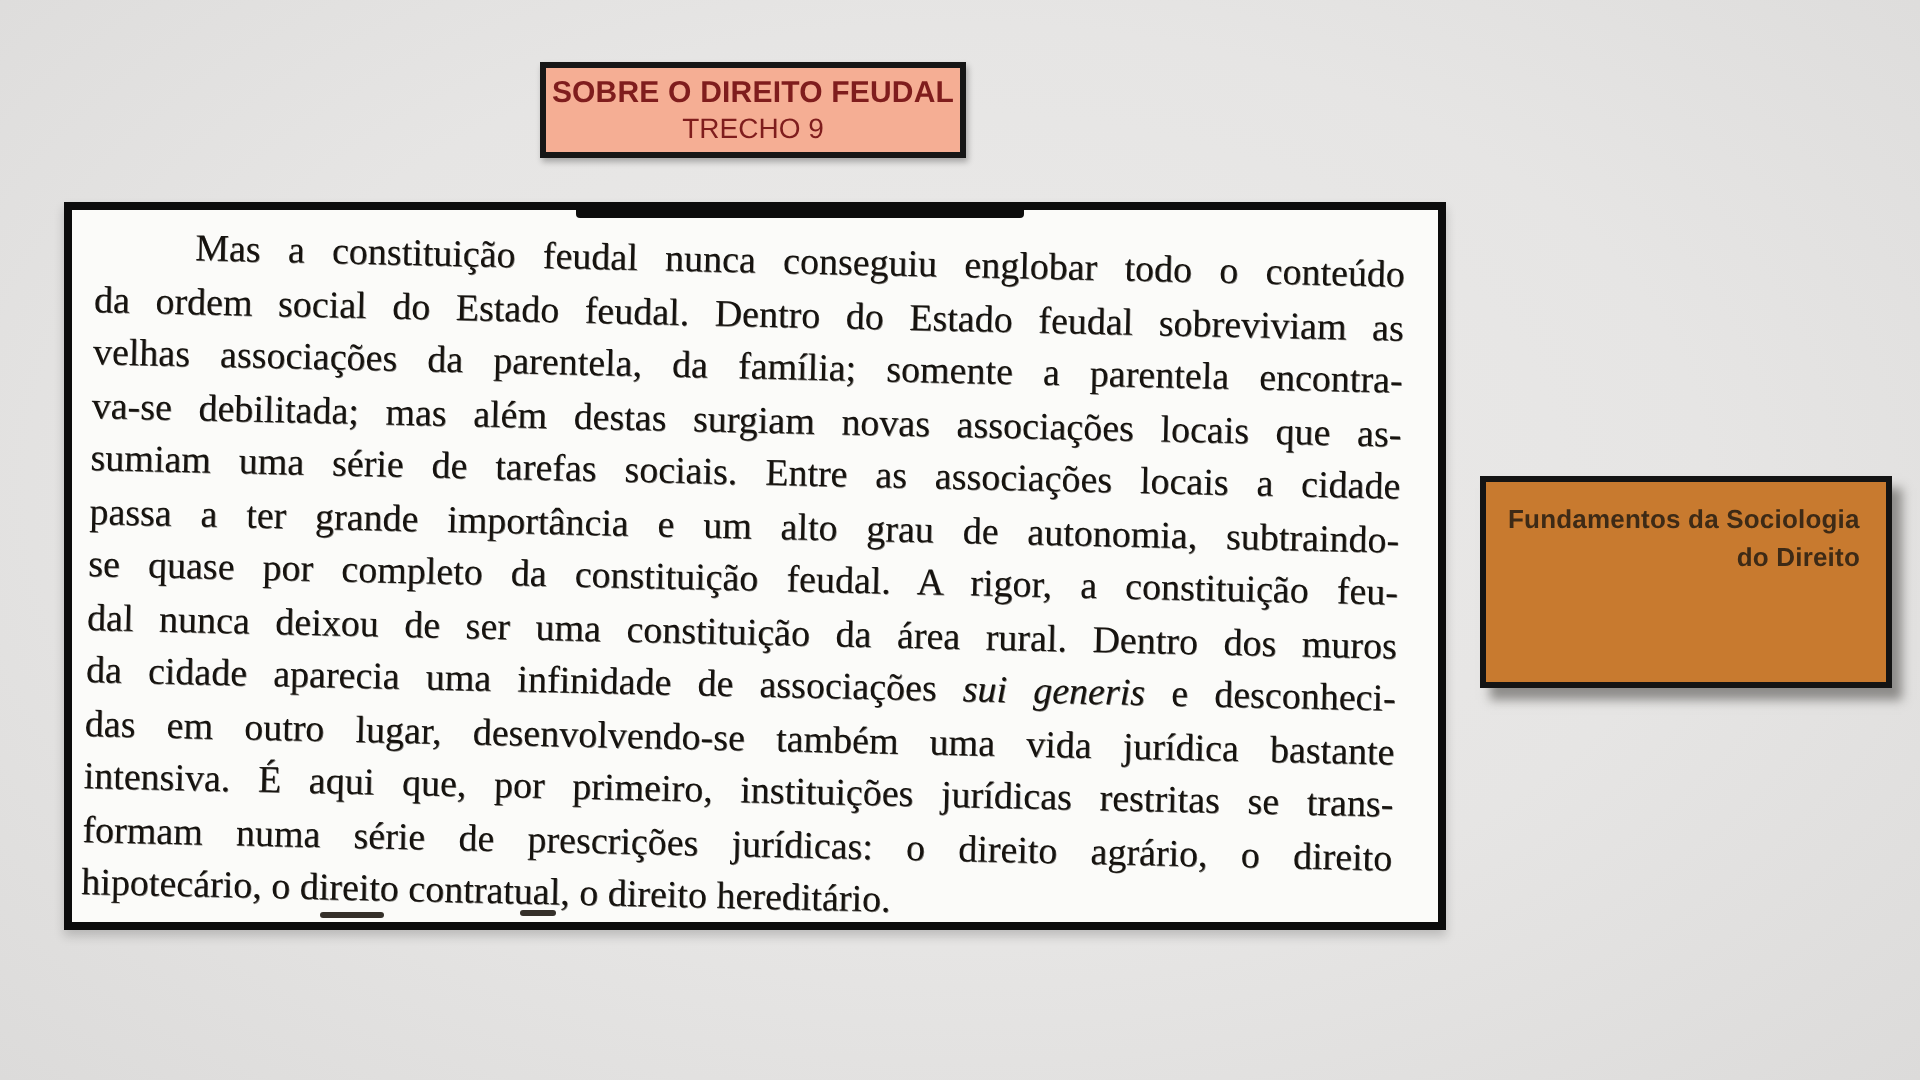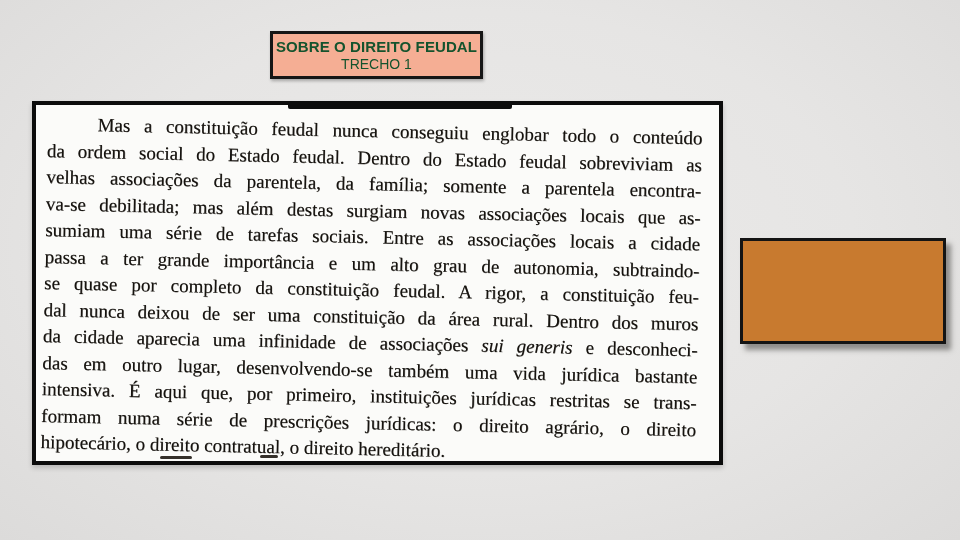--- a/index.html
+++ b/index.html
@@ -30,21 +30,21 @@
     position: absolute;
     left: 270px; top: 31px;
     width: 213px; height: 48px;
     background: var(--title-box-bg);
     border: 3px solid #161616;
     box-shadow: 1px 2px 3px rgba(0,0,0,0.28);
     display: flex;
     flex-direction: column;
     align-items: center;
     justify-content: center;
-    color: #14532d;
+    color: #7f1d1d;
   }
   .title-line1 {
     font-size: 15px;
     font-weight: bold;
     letter-spacing: 0.1px;
     white-space: nowrap;
   }
   .title-line2 {
     font-size: 14px;
     margin-top: 1px;
@@ -133,21 +133,21 @@
     text-shadow: 0.4px 0 0 var(--cover-author);
   }
 </style>
 </head>
 <body>
 
 <div class="slide">
 
   <div class="title-box">
     <div class="title-line1">SOBRE O DIREITO FEUDAL</div>
-    <div class="title-line2">TRECHO 1</div>
+    <div class="title-line2">TRECHO 9</div>
   </div>
 
   <div class="excerpt-box">
     <div class="scan-sliver"></div>
     <div class="excerpt-text">
         <div class="excerpt-line indent"><span>Mas a constituição feudal nunca conseguiu englobar todo o conteúdo</span></div>
         <div class="excerpt-line"><span>da ordem social do Estado feudal. Dentro do Estado feudal sobreviviam as</span></div>
         <div class="excerpt-line"><span>velhas associações da parentela, da família; somente a parentela encontra-</span></div>
         <div class="excerpt-line"><span>va-se debilitada; mas além destas surgiam novas associações locais que as-</span></div>
         <div class="excerpt-line"><span>sumiam uma série de tarefas sociais. Entre as associações locais a cidade</span></div>
@@ -159,15 +159,19 @@
         <div class="excerpt-line"><span>intensiva. É aqui que, por primeiro, instituições jurídicas restritas se trans-</span></div>
         <div class="excerpt-line"><span>formam numa série de prescrições jurídicas: o direito agrário, o direito</span></div>
         <div class="excerpt-line last"><span>hipotecário, o direito contratual, o direito hereditário.</span></div>
         <div class="excerpt-line frag">M</div>
       </div>
     <div class="smudge smudge1"></div>
     <div class="smudge smudge2"></div>
   </div>
 
   <div class="book-cover">
+    <div class="cover-title">
+      <div class="cover-title-l1">Fundamentos da Sociologia</div>
+      <div class="cover-title-l2">do Direito</div>
+    </div>
   </div>
 
 </div>
 
 </body></html>

